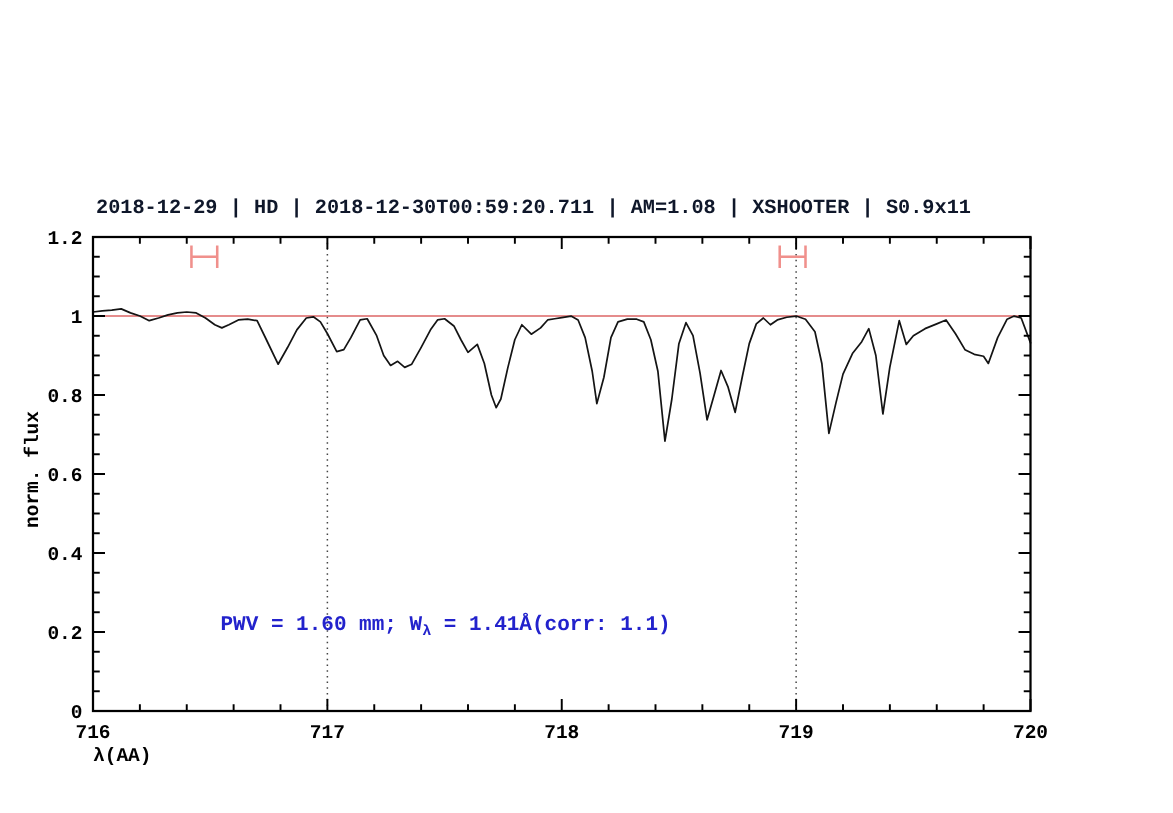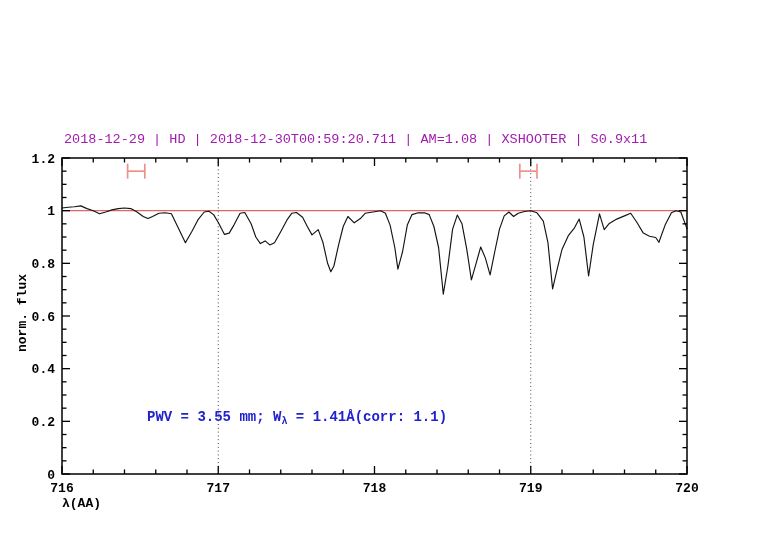--- a/index.html
+++ b/index.html
@@ -1,19 +1,19 @@
 <!DOCTYPE html>
 <html><head>
 <meta charset="utf-8">
 <style>
   html,body{margin:0;padding:0;background:#ffffff;}
   .page{position:relative;width:782px;height:542px;background:#ffffff;overflow:hidden;
         font-family:"Liberation Mono","DejaVu Sans Mono",monospace;}
-  .plot-title{position:absolute;left:64px;top:132px;font-size:13.5px;font-weight:400;
-        color:#a21caf;white-space:nowrap;letter-spacing:0px;}
+  .plot-title{position:absolute;left:64px;top:132px;font-size:13.5px;font-weight:700;
+        color:#0f172a;white-space:nowrap;letter-spacing:0px;}
   .pwv-annotation{position:absolute;left:147px;top:409px;font-size:14px;font-weight:700;
         color:#2222cc;white-space:nowrap;}
   .pwv-annotation .sub{font-size:10px;vertical-align:-3px;}
   .x-axis-label{position:absolute;left:62px;top:496px;width:625px;text-align:left;
         font-size:13px;font-weight:700;color:#000;}
   .y-axis-label{position:absolute;left:22px;top:313px;transform:translate(-50%,-50%) rotate(-90deg);
         white-space:nowrap;font-size:13px;font-weight:700;color:#000;}
   svg{position:absolute;left:0;top:0;}
   svg text.tick{font-family:"Liberation Mono","DejaVu Sans Mono",monospace;
         font-size:13px;font-weight:700;fill:#000;}
@@ -139,17 +139,17 @@
       <text x="687" y="492" text-anchor="middle" class="tick">720</text>
       <text x="55" y="478.5" text-anchor="end" class="tick">0</text>
       <text x="55" y="425.8333333333333" text-anchor="end" class="tick">0.2</text>
       <text x="55" y="373.16666666666663" text-anchor="end" class="tick">0.4</text>
       <text x="55" y="320.5" text-anchor="end" class="tick">0.6</text>
       <text x="55" y="267.8333333333333" text-anchor="end" class="tick">0.8</text>
       <text x="55" y="215.16666666666663" text-anchor="end" class="tick">1</text>
       <text x="55" y="162.5" text-anchor="end" class="tick">1.2</text>
     </svg>
 
-  <div class="pwv-annotation"><span>PWV = 3.55 mm; W</span><span class="sub">λ</span><span> = 1.41Å(corr: 1.1)</span></div>
+  <div class="pwv-annotation"><span>PWV = 1.60 mm; W</span><span class="sub">λ</span><span> = 1.41Å(corr: 1.1)</span></div>
 
   <div class="x-axis-label">λ(AA)</div>
   <div class="y-axis-label">norm. flux</div>
 </div>
 
 </body></html>

